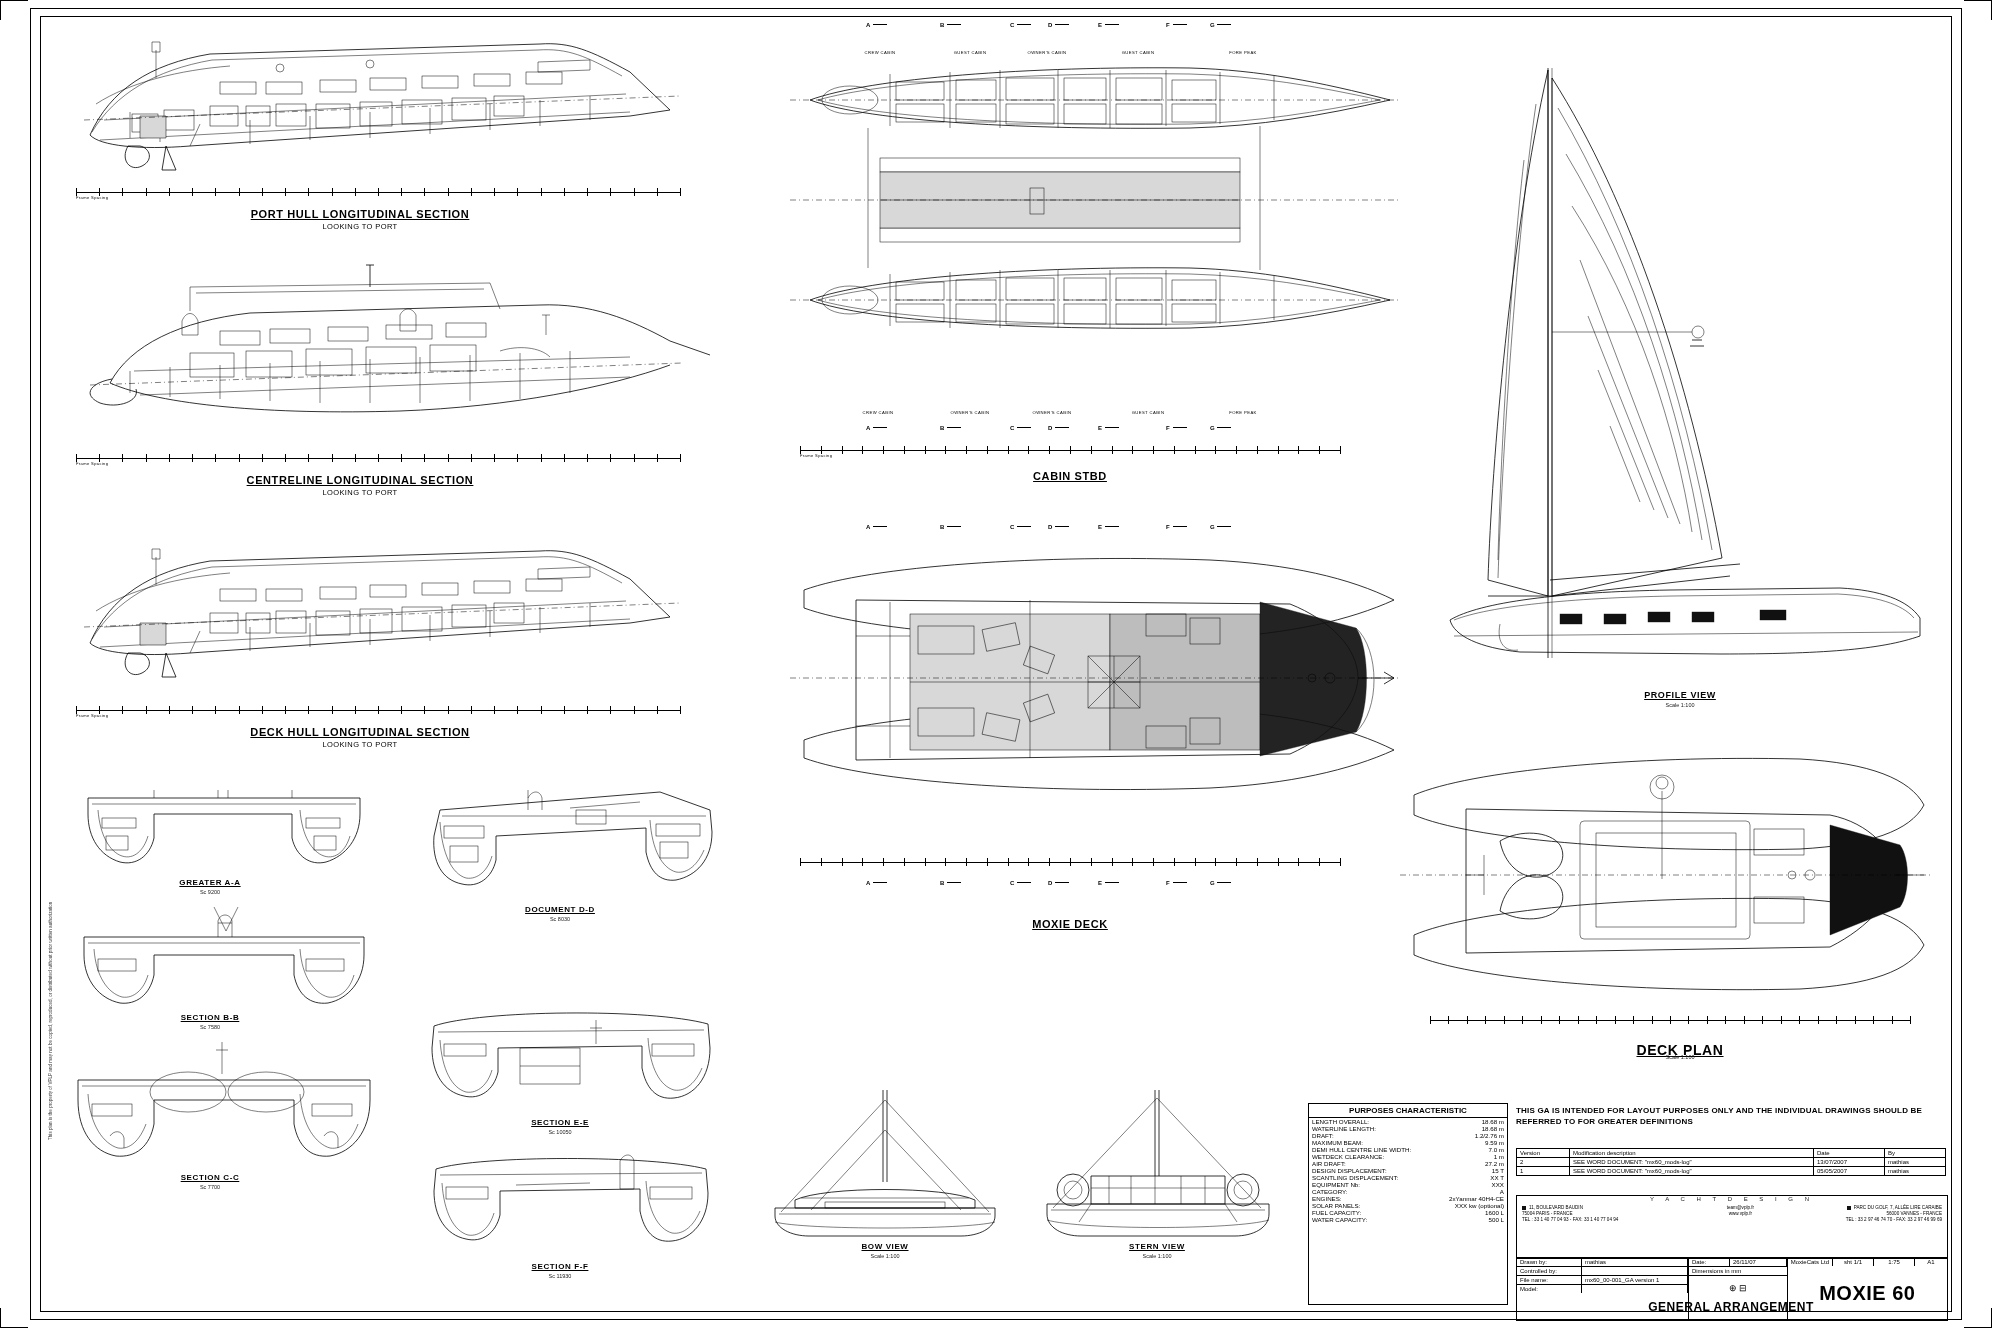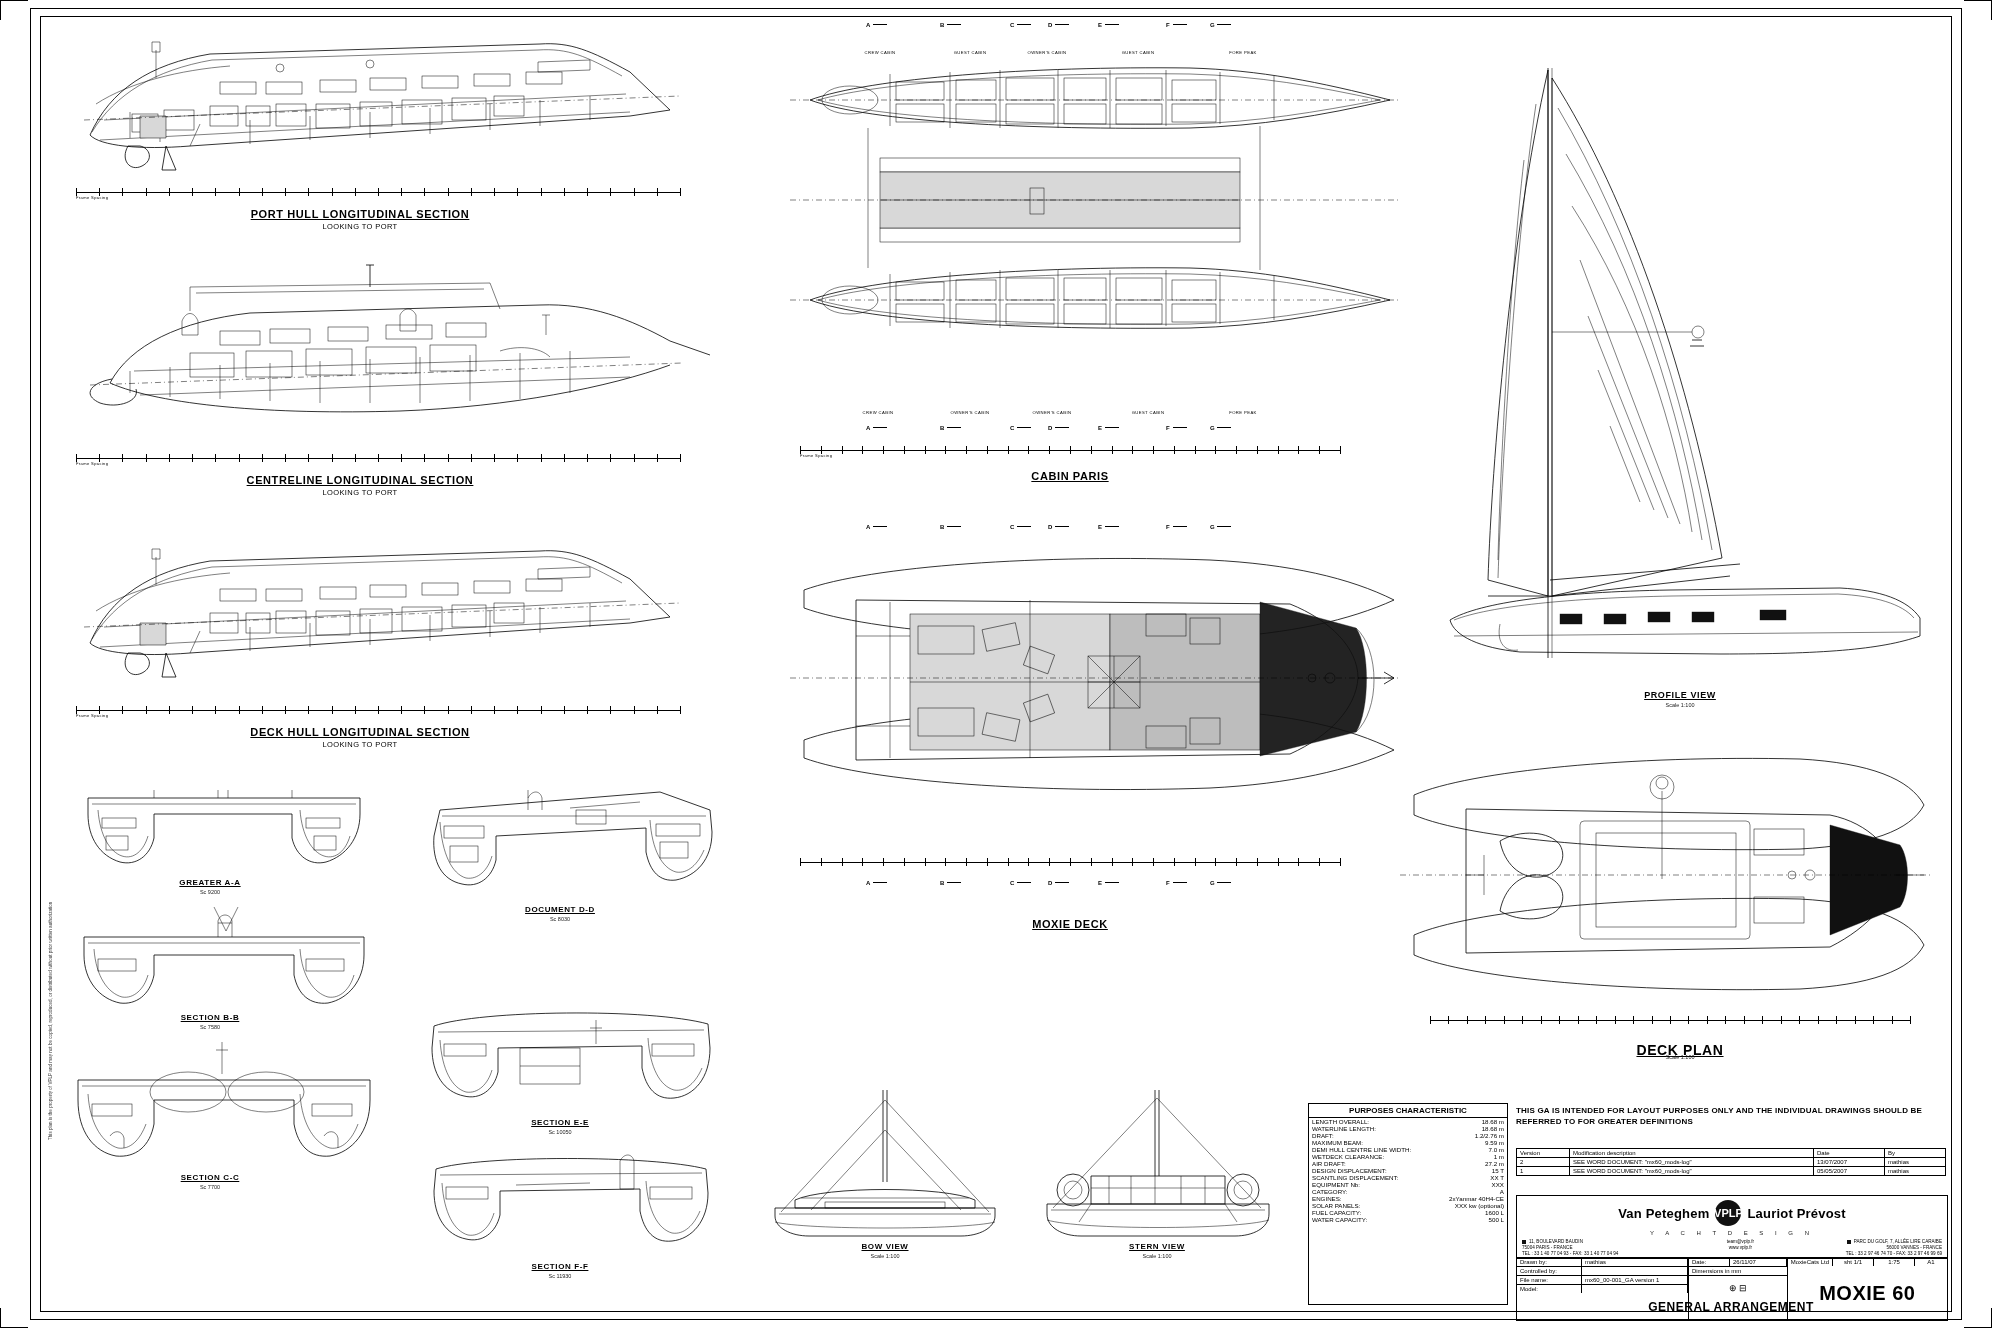--- a/index.html
+++ b/index.html
@@ -463,21 +463,21 @@
       <div class="tick" style="left: 394.615px; top: -4px; width: 1px; height: 8px;"></div>
       <div class="tick" style="left: 415.385px; top: -4px; width: 1px; height: 8px;"></div>
       <div class="tick" style="left: 436.154px; top: -4px; width: 1px; height: 8px;"></div>
       <div class="tick" style="left: 456.923px; top: -4px; width: 1px; height: 8px;"></div>
       <div class="tick" style="left: 477.692px; top: -4px; width: 1px; height: 8px;"></div>
       <div class="tick" style="left: 498.462px; top: -4px; width: 1px; height: 8px;"></div>
       <div class="tick" style="left: 519.231px; top: -4px; width: 1px; height: 8px;"></div>
       <div class="tick" style="left: 540px; top: -4px; width: 1px; height: 8px;"></div>
     </div>
   <div class="lbl" style="left:800px;top:453px;width:60px;font-size:4px;text-align:left;">Frame Spacing</div>
-  <div class="title" style="left:940px;top:470px;width:260px;">CABIN PARIS</div>
+  <div class="title" style="left:940px;top:470px;width:260px;">CABIN STBD</div>
 
   <div class="view" style="left:790px;top:540px;width:610px;height:320px;">
     <svg width="610" height="320" viewBox="0 0 610 320">
       <path class="ln" d="M14 40 C 80 16, 250 4, 420 10 C 500 14, 560 28, 604 50 C 560 70, 500 84, 420 88 C 250 94, 80 82, 14 58 Z" transform="translate(0,10)"></path>
       <path class="ln" d="M14 240 C 80 216, 250 204, 420 210 C 500 214, 560 228, 604 250 C 560 270, 500 284, 420 288 C 250 294, 80 282, 14 258 Z" transform="translate(0,-40)"></path>
 
       <path class="ln" d="M66 60 L 66 220 L 500 214 C 540 196, 566 168, 568 138 C 568 108, 540 80, 500 64 Z"></path>
       <rect class="fillg" x="120" y="74" width="200" height="136"></rect>
       <rect class="fillgg" x="320" y="74" width="150" height="136"></rect>
       <path class="ln2" d="M120 142 L 470 142"></path>
@@ -772,25 +772,20 @@
           <td>1</td>
           <td>SEE WORD DOCUMENT: "mx60_mods-log"</td>
           <td>05/05/2007</td>
           <td>mathias</td>
         </tr>
       </tbody>
     </table>
   </div>
 
   <div style="position:absolute;left:1516px;top:1195px;width:430px;height:62px;border:1px solid #000;">
-    <div class="logoblk" style="height:34px;">
-      <span class="logo-name1">Van Peteghem</span>
-      <span class="circlelogo">VPLP</span>
-      <span class="logo-name2">Lauriot Prévost</span>
-    </div>
     <div class="logo-sub">Y A C H T   D E S I G N</div>
     <div style="display:flex;justify-content:space-between;padding:3px 5px 0 5px;">
       <div class="addr" style="width:44%;white-space:pre-line;"><span class="sq"></span><span>11, BOULEVARD BAUDIN
 75004 PARIS - FRANCE
 TEL : 33 1 40 77 04 93 - FAX: 33 1 40 77 04 94</span></div>
       <div class="addr" style="width:14%;text-align:center;white-space:pre-line;">team@vplp.fr
 www.vplp.fr</div>
       <div class="addr" style="width:40%;text-align:right;white-space:pre-line;"><span class="sq"></span><span>PARC DU GOLF, 7, ALLÉE LIRE CARAIBE
 56000 VANNES - FRANCE
 TEL : 33 2 97 46 74 70 - FAX: 33 2 97 46 99 69</span></div>

